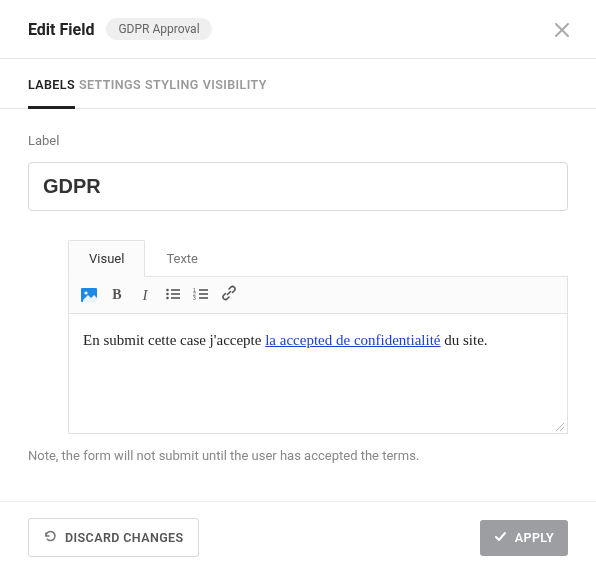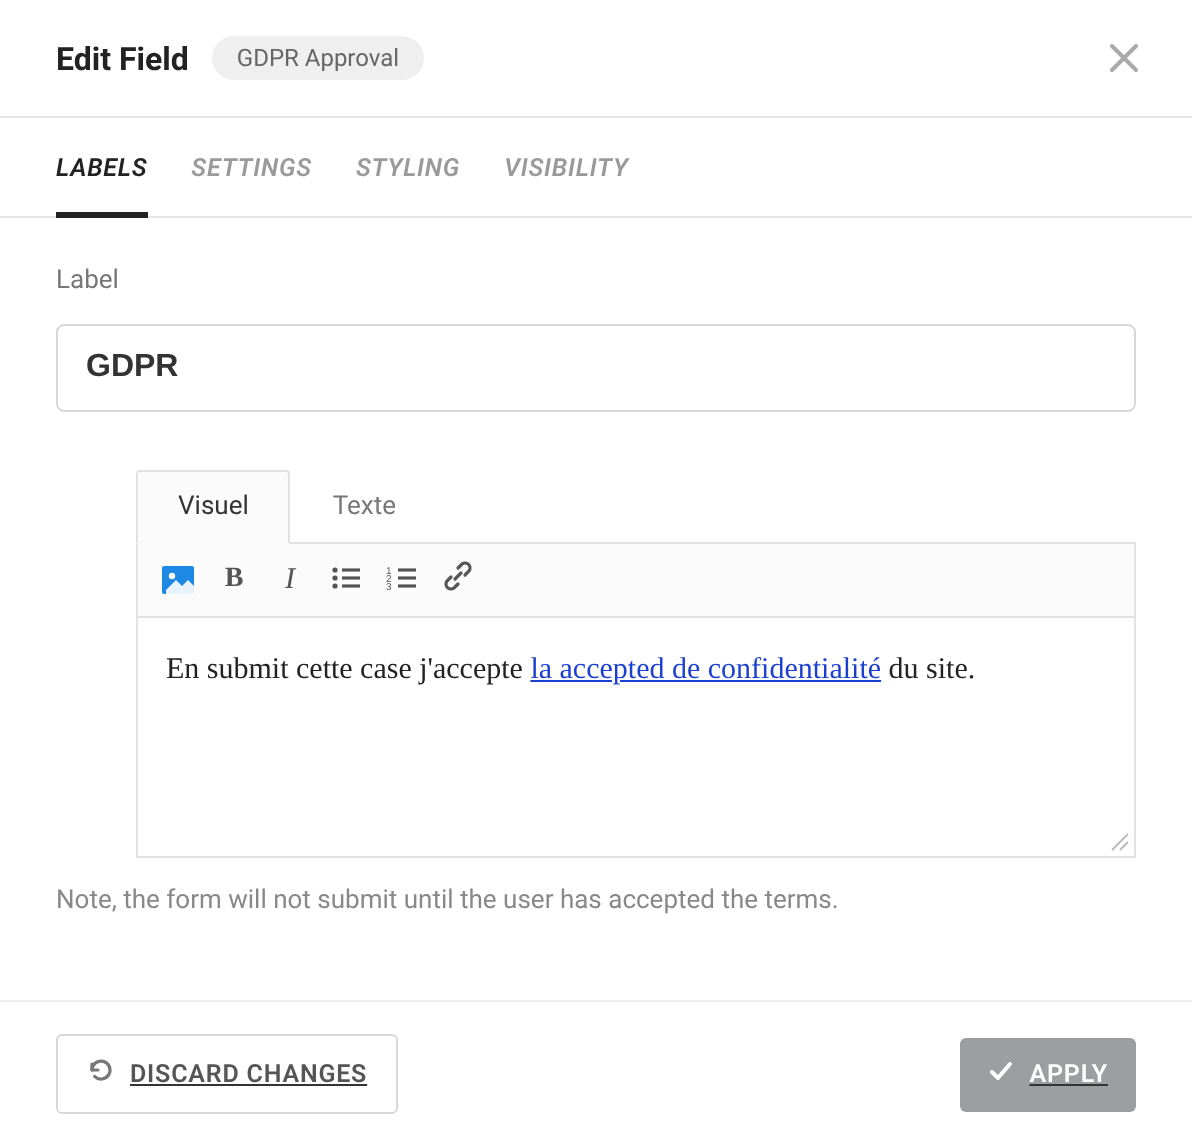--- a/index.html
+++ b/index.html
@@ -42,23 +42,22 @@
     cursor: pointer;
     color: #aaa;
     font-size: 18px;
   }
   .divider-top {
     border-bottom: 1px solid #e6e6e6;
   }
   .tabbar {
     display: flex;
     padding: 0 28px;
-    gap: 22px;
+    gap: 4px;
     border-bottom: 1px solid #e6e6e6;
-    font-style: italic;
   }
   .tab {
     font-size: 12.5px;
     font-weight: 600;
     letter-spacing: 0.4px;
     color: #9a9a9a;
     padding: 18px 0 16px 0;
     cursor: pointer;
     position: relative;
   }
@@ -79,21 +78,21 @@
     font-size: 13px;
     color: #777;
     margin-bottom: 14px;
     display: block;
   }
   .text-input {
     width: 100%;
     border: 1px solid #d8d8d8;
     border-radius: 4px;
     padding: 12px 14px;
-    font-size: 16px;
+    font-size: 20px;
     font-weight: 600;
     color: #333;
     outline: none;
   }
   .editor-wrap {
     margin-top: 28px;
     padding-left: 40px;
   }
   .editor-tabs {
     display:flex;
@@ -164,21 +163,20 @@
     margin-top: 14px;
   }
   .footer {
     position: absolute;
     left:0; right:0; bottom:0;
     border-top: 1px solid #eee;
     padding: 16px 28px;
     display:flex;
     justify-content: space-between;
     align-items: center;
-    text-decoration: underline;
   }
   .btn {
     display:inline-flex;
     align-items:center;
     gap:8px;
     border-radius: 3px;
     font-size: 12.5px;
     font-weight:600;
     letter-spacing: 0.4px;
     cursor:pointer;

